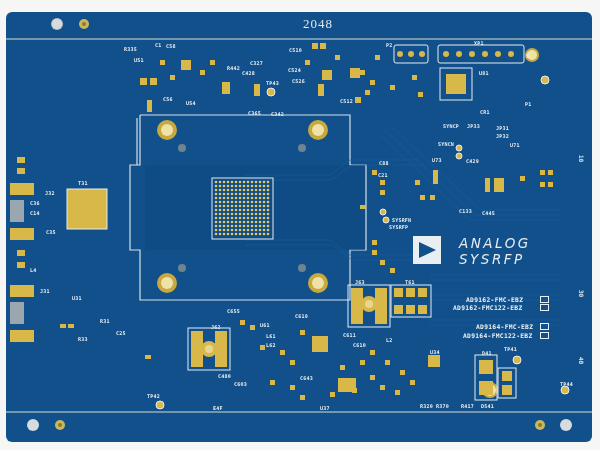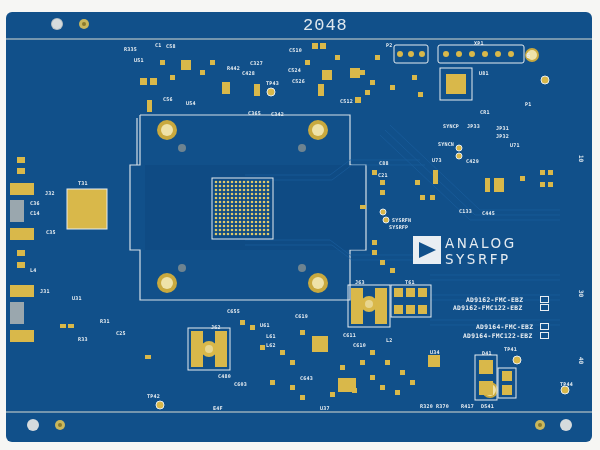--- a/index.html
+++ b/index.html
@@ -1,22 +1,22 @@
 <!DOCTYPE html>
 <html><head>
 <meta charset="utf-8">
 <style>
   html,body{margin:0;padding:0;background:#f6f6f4;}
   body{width:600px;height:450px;position:relative;overflow:hidden;font-family:"DejaVu Sans Mono",monospace;}
   .board{position:absolute;left:6px;top:12px;width:586px;height:430px;background:#11508a;border-radius:6px;}
   .rail-line{position:absolute;left:6px;width:586px;height:2px;background:#8fa7b6;opacity:.8;}
   svg{position:absolute;left:0;top:0;}
   .lbl{position:absolute;color:#e9eef2;font-family:"DejaVu Sans Mono",monospace;font-weight:bold;font-size:5px;white-space:nowrap;letter-spacing:.2px;}
-  .title-num{position:absolute;left:303px;top:16px;color:#dfe8ee;font-size:17px;letter-spacing:1px;font-family:Liberation Mono, monospace;text-align:right;}
-  .adi-text{position:absolute;left:445px;color:#e6ecf1;font-family:"DejaVu Sans",sans-serif;font-size:13.5px;letter-spacing:2.5px;line-height:14px;}
+  .title-num{position:absolute;left:303px;top:16px;color:#dfe8ee;font-size:13px;letter-spacing:1px;font-family:Liberation Serif, serif;text-align:right;}
+  .adi-text{position:absolute;left:459px;color:#e6ecf1;font-family:"DejaVu Sans",sans-serif;font-size:13.5px;letter-spacing:2.5px;line-height:14px;font-style:italic;}
   .model{position:absolute;color:#eef2f5;font-size:6.3px;font-weight:bold;font-family:"DejaVu Sans Mono",monospace;letter-spacing:.3px;}
   .model-box{position:absolute;width:7px;height:5px;border:1px solid #e9eef2;}
   .ruler{position:absolute;color:#e1e8ee;font-size:6px;font-weight:bold;transform:rotate(90deg);}
 </style>
 </head>
 <body>
 
 <div class="board"></div>
 <div class="rail-line" style="top:38px"></div>
 <div class="rail-line" style="top:411px"></div>

